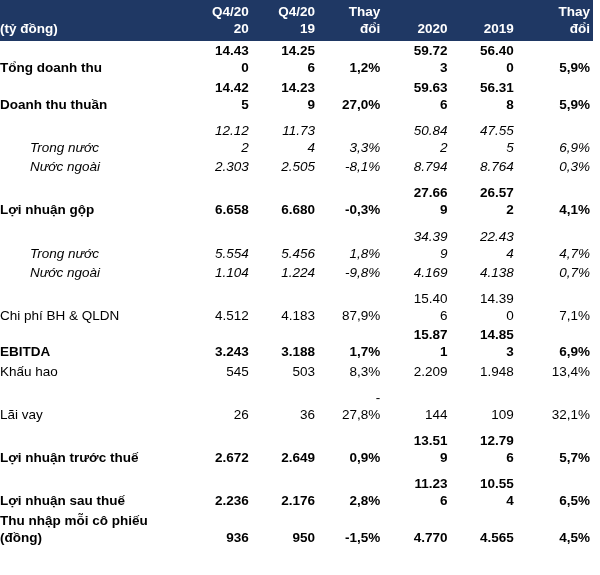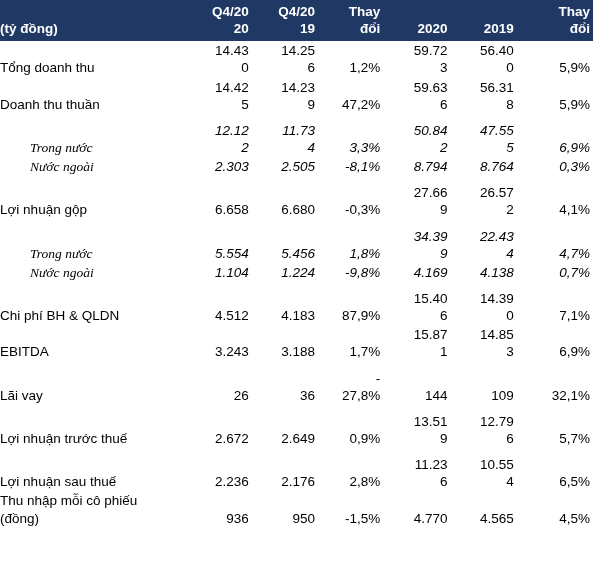--- a/index.html
+++ b/index.html
@@ -34,23 +34,23 @@
   }
   thead th {
     background: #1F3864;
     color: #ffffff;
     font-weight: bold;
     padding: 3px 3px 4px 3px;
     text-align: right;
   }
   thead th.lbl { text-align: left; padding-left: 0; }
   td.lbl { text-align: left; padding-left: 0; }
-  tr.bold td { font-weight: normal; }
+  tr.bold td { font-weight: bold; }
   tr.italic td { font-style: italic; }
-  tr.italic td.lbl { padding-left: 30px; font-family: Liberation Serif, serif; }
+  tr.italic td.lbl { padding-left: 30px; }
   tr.gap td { padding-top: 8px; }
 </style>
 </head>
 <body>
 
 <table>
   <colgroup>
     <col class="c-label">
       <col class="c1">
       <col class="c2">
@@ -87,21 +87,21 @@
       <td>56.40
 0</td>
       <td>5,9%</td>
     </tr>
     <tr class="bold">
       <td class="lbl">Doanh thu thuần</td>
       <td>14.42
 5</td>
       <td>14.23
 9</td>
-      <td>47,2%</td>
+      <td>27,0%</td>
       <td>59.63
 6</td>
       <td>56.31
 8</td>
       <td>5,9%</td>
     </tr>
     <tr class="italic gap">
       <td class="lbl">Trong nước</td>
       <td>12.12
 2</td>
@@ -169,20 +169,29 @@
       <td class="lbl">EBITDA</td>
       <td>3.243</td>
       <td>3.188</td>
       <td>1,7%</td>
       <td>15.87
 1</td>
       <td>14.85
 3</td>
       <td>6,9%</td>
     </tr>
+    <tr>
+      <td class="lbl">Khấu hao</td>
+      <td>545</td>
+      <td>503</td>
+      <td>8,3%</td>
+      <td>2.209</td>
+      <td>1.948</td>
+      <td>13,4%</td>
+    </tr>
     <tr class="gap">
       <td class="lbl">Lãi vay</td>
       <td>26</td>
       <td>36</td>
       <td>-
 27,8%</td>
       <td>144</td>
       <td>109</td>
       <td>32,1%</td>
     </tr>

